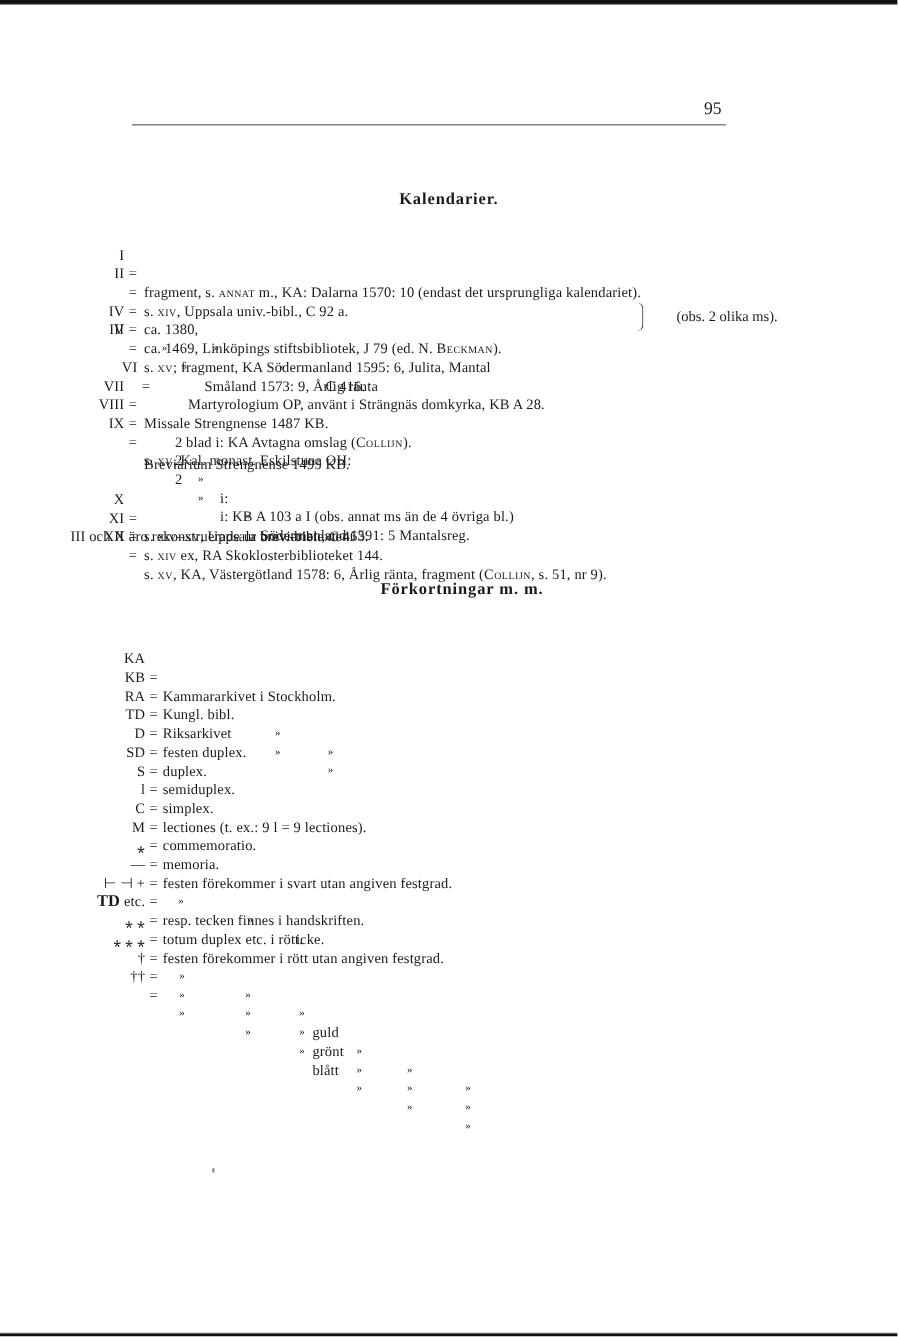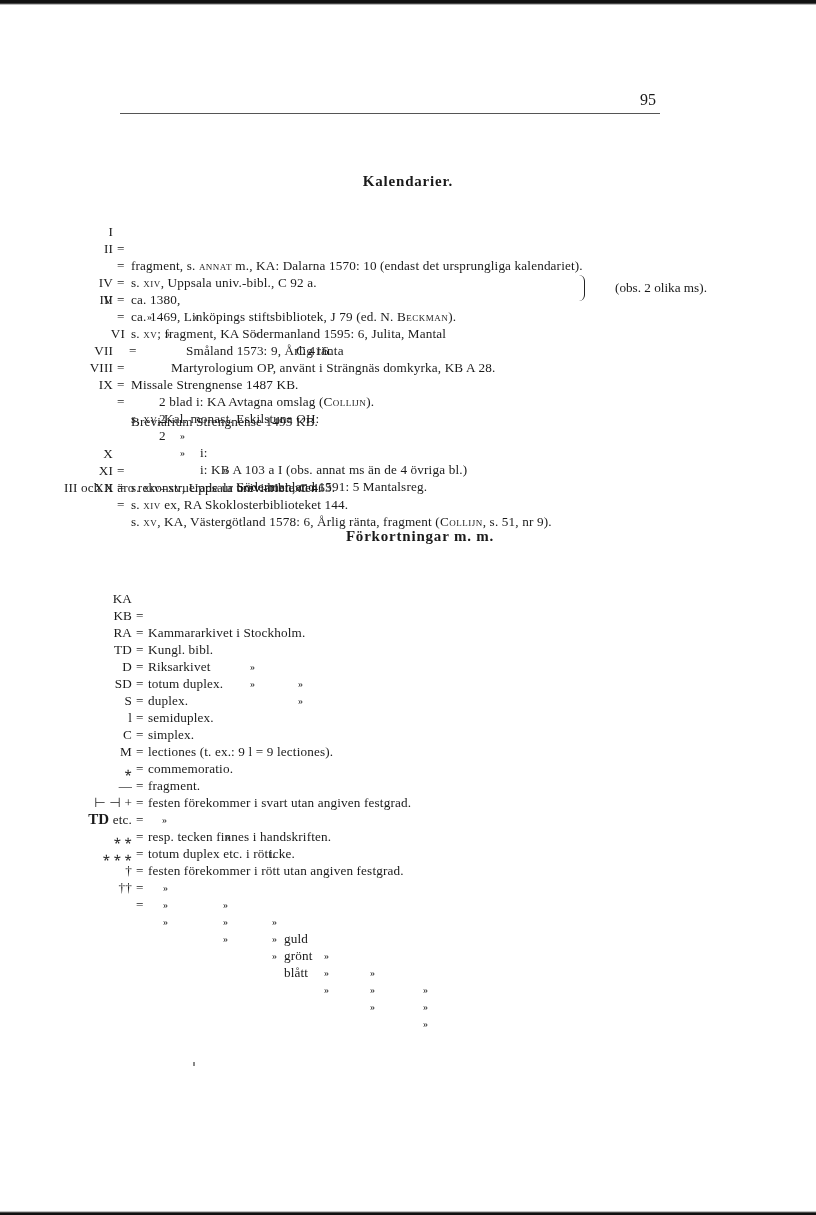--- a/index.html
+++ b/index.html
@@ -189,21 +189,21 @@
     <span class="key" style="left:60px;width:72px;">RA</span>
     <span class="eq" style="left:136px;">=</span>
     <span class="val" style="left:148px;">Riksarkivet</span>
     <span class="ditto" style="left:250px;">»</span>
     <span class="ditto" style="left:298px;">»</span>
   </div>
 
   <div class="line" style="top:624px;left:0;">
     <span class="key" style="left:60px;width:72px;">TD</span>
     <span class="eq" style="left:136px;">=</span>
-    <span class="val" style="left:148px;">totum duplex.</span>
+    <span class="val" style="left:148px;">festen duplex.</span>
   </div>
 
   <div class="line" style="top:641px;left:0;">
     <span class="key" style="left:60px;width:72px;">D</span>
     <span class="eq" style="left:136px;">=</span>
     <span class="val" style="left:148px;">duplex.</span>
   </div>
 
   <div class="line" style="top:658px;left:0;">
     <span class="key" style="left:60px;width:72px;">SD</span>
@@ -225,21 +225,21 @@
 
   <div class="line" style="top:709px;left:0;">
     <span class="key" style="left:60px;width:72px;">C</span>
     <span class="eq" style="left:136px;">=</span>
     <span class="val" style="left:148px;">commemoratio.</span>
   </div>
 
   <div class="line" style="top:726px;left:0;">
     <span class="key" style="left:60px;width:72px;">M</span>
     <span class="eq" style="left:136px;">=</span>
-    <span class="val" style="left:148px;">fragment.</span>
+    <span class="val" style="left:148px;">memoria.</span>
   </div>
 
   <div class="line" style="top:743px;left:0;">
     <span class="key" style="left:60px;width:72px;">⁎</span>
     <span class="eq" style="left:136px;">=</span>
     <span class="val" style="left:148px;">festen förekommer i svart utan angiven festgrad.</span>
   </div>
 
   <div class="line" style="top:760px;left:0;">
     <span class="key" style="left:60px;width:72px;">—</span>

